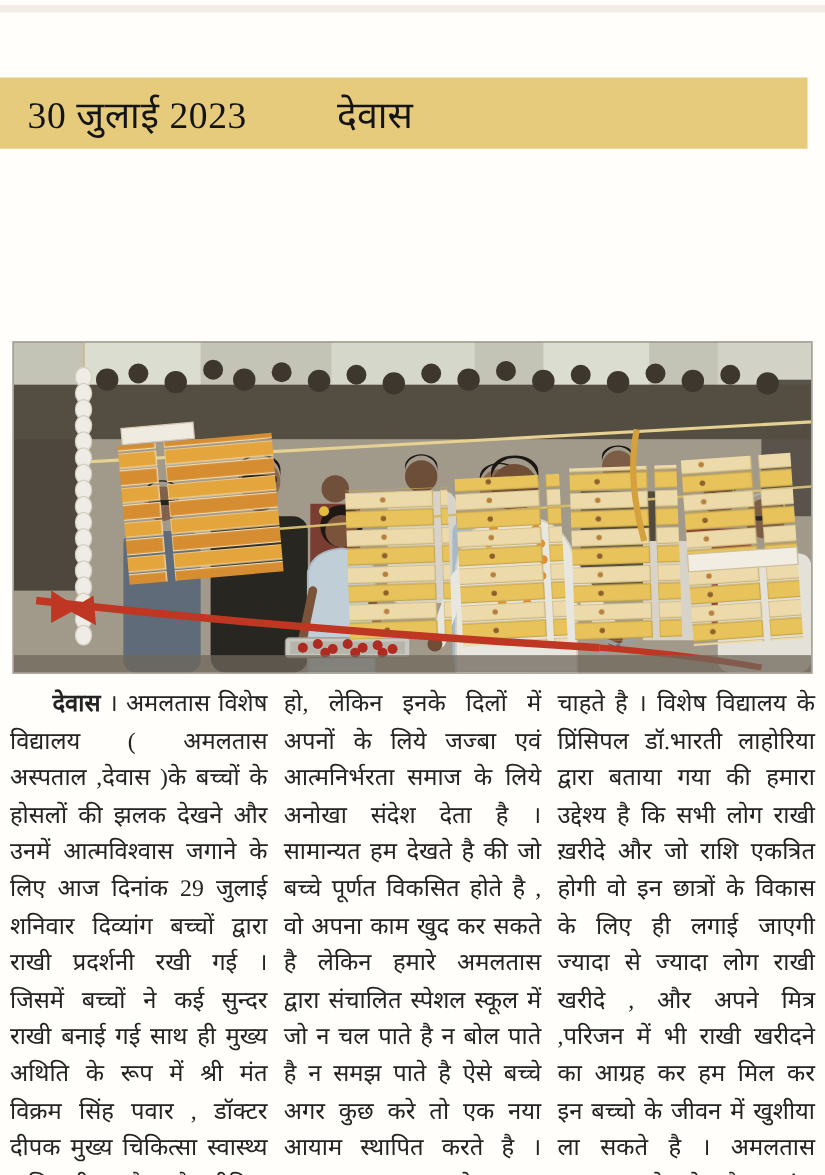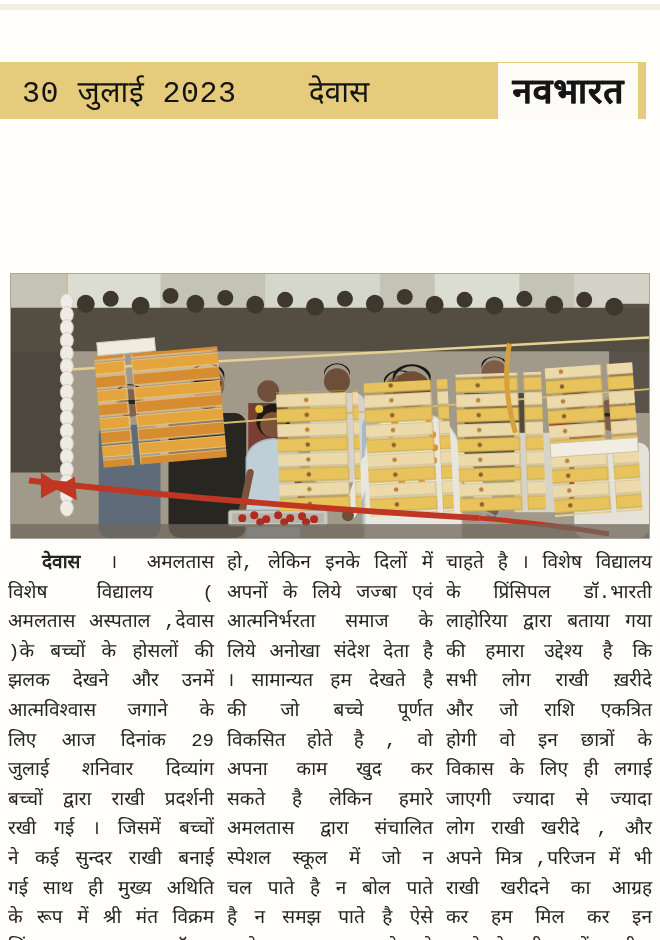--- a/index.html
+++ b/index.html
@@ -1,20 +1,20 @@
 <!DOCTYPE html>
 <html style="--band: #e6cb7d; --masthead_bg: #fdfbf5; --masthead_text: #151515; --headline: #1d1d1d; --body_text: #232323; --page_bg: #fffefb; --ribbon_red: #c2341f; --rakhi_gold: #eec75a; --rakhi_cream: #f2e0ae;"><head>
 <meta charset="utf-8">
 <style>
   * { margin:0; padding:0; box-sizing:border-box; }
   html,body { background:#ffffff; }
   .page {
     position:relative; width:660px; height:940px;
     background:var(--page_bg, #fffefb);
-    font-family:Liberation Mono, monospace;
+    font-family:Liberation Serif, serif;
     overflow:hidden;
   }
   .top-strip {
     position:absolute; top:4px; left:0; right:0; height:6px;
     background:#f2eee6;
   }
   .band {
     position:absolute; top:62px; left:0; width:646px; height:57px;
     background:var(--band, #e6cb7d);
     display:flex; align-items:center;
@@ -62,21 +62,20 @@
 </head>
 <body>
 
 <div class="page">
 
   <div class="top-strip"></div>
 
   <div class="band">
     <span class="date">30 जुलाई 2023</span>
     <span class="loc">देवास</span>
-    <span class="masthead-box"><span class="masthead">नवभारत</span></span>
   </div>
 
 
   <div class="photo-frame">
     <svg viewBox="0 0 640 266" preserveAspectRatio="none">
       <defs>
         <pattern id="pRight" width="86" height="30" patternUnits="userSpaceOnUse">
           <rect x="0" y="0" width="80" height="13" fill="#f2e0ae" stroke="#cdb87f" stroke-width="1"></rect>
           <rect x="0" y="15" width="80" height="13" fill="#eec75a" stroke="#c9a94e" stroke-width="1"></rect>
           <circle cx="40" cy="6.5" r="2.2" fill="#b9813a"></circle>

